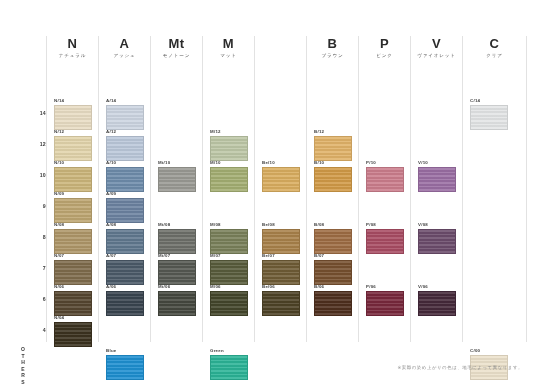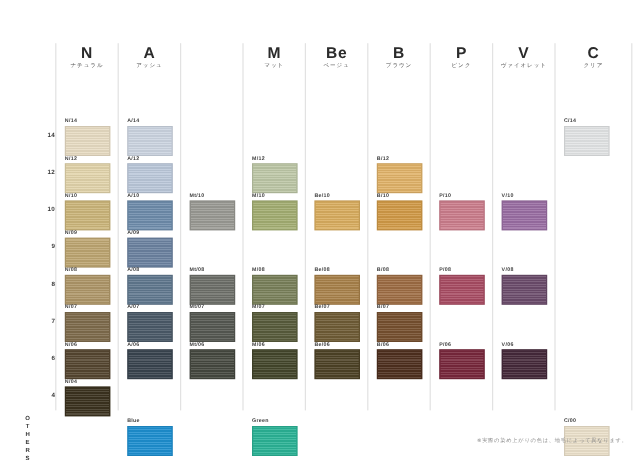--- a/index.html
+++ b/index.html
@@ -234,20 +234,24 @@
         <div class="swatch-wrap" style="top: 248px;">
           <div class="swatch-label">A/06</div>
           <div class="swatch" style="background: rgb(57, 68, 79);"></div>
         </div>
         <div class="swatch-wrap" style="top: 312px;">
           <div class="swatch-label">Blue</div>
           <div class="swatch" style="background: rgb(30, 143, 208);"></div>
         </div>
       </div>
       <div class="column">
+        <div class="col-head">
+          <div class="col-code">Mt</div>
+          <div class="col-name">モノトーン</div>
+        </div>
         <div class="swatch-wrap" style="top: 124px;">
           <div class="swatch-label">Mt/10</div>
           <div class="swatch" style="background: rgb(154, 154, 148);"></div>
         </div>
         <div class="swatch-wrap" style="top: 186px;">
           <div class="swatch-label">Mt/08</div>
           <div class="swatch" style="background: rgb(109, 111, 105);"></div>
         </div>
         <div class="swatch-wrap" style="top: 217px;">
           <div class="swatch-label">Mt/07</div>
@@ -282,24 +286,20 @@
         <div class="swatch-wrap" style="top: 248px;">
           <div class="swatch-label">M/06</div>
           <div class="swatch" style="background: rgb(67, 70, 43);"></div>
         </div>
         <div class="swatch-wrap" style="top: 312px;">
           <div class="swatch-label">Green</div>
           <div class="swatch" style="background: rgb(43, 179, 150);"></div>
         </div>
       </div>
       <div class="column">
-        <div class="col-head">
-          <div class="col-code">Be</div>
-          <div class="col-name">ベージュ</div>
-        </div>
         <div class="swatch-wrap" style="top: 124px;">
           <div class="swatch-label">Be/10</div>
           <div class="swatch" style="background: rgb(217, 173, 95);"></div>
         </div>
         <div class="swatch-wrap" style="top: 186px;">
           <div class="swatch-label">Be/08</div>
           <div class="swatch" style="background: rgb(168, 129, 74);"></div>
         </div>
         <div class="swatch-wrap" style="top: 217px;">
           <div class="swatch-label">Be/07</div>

